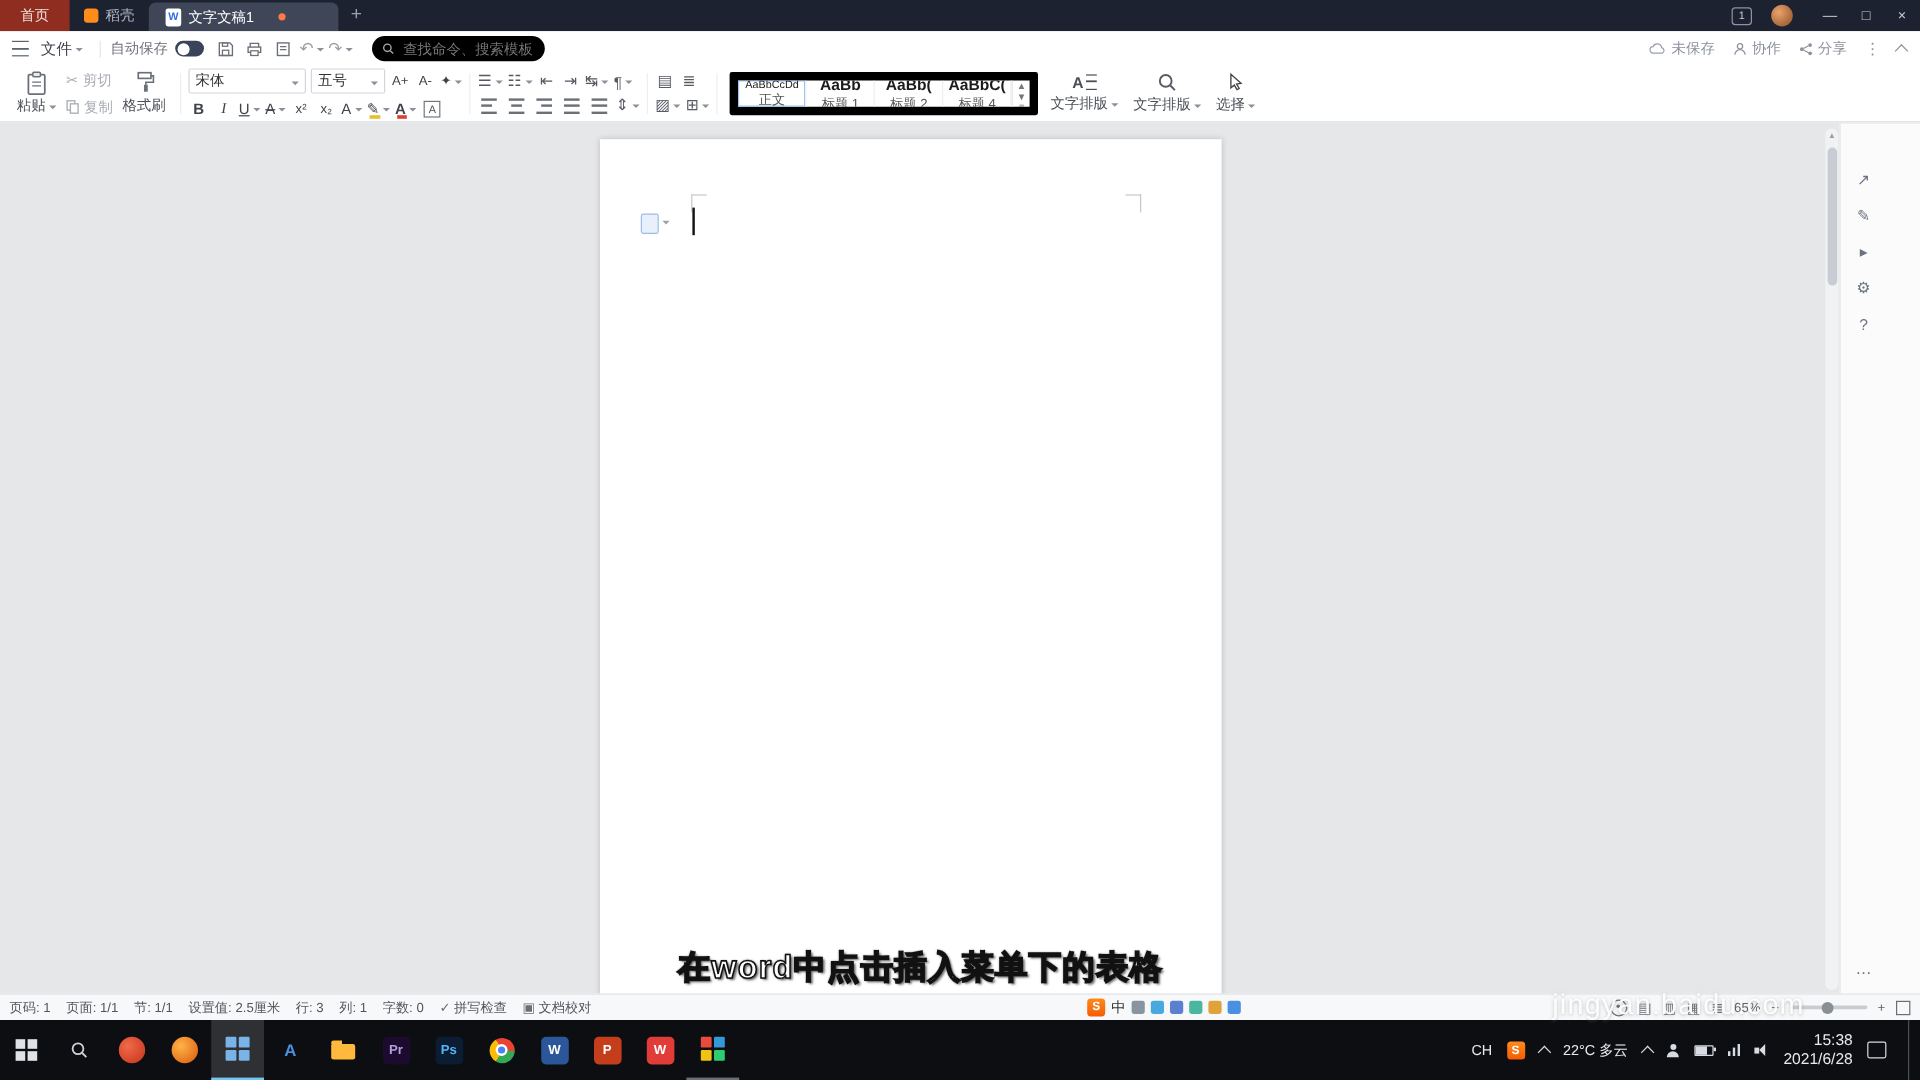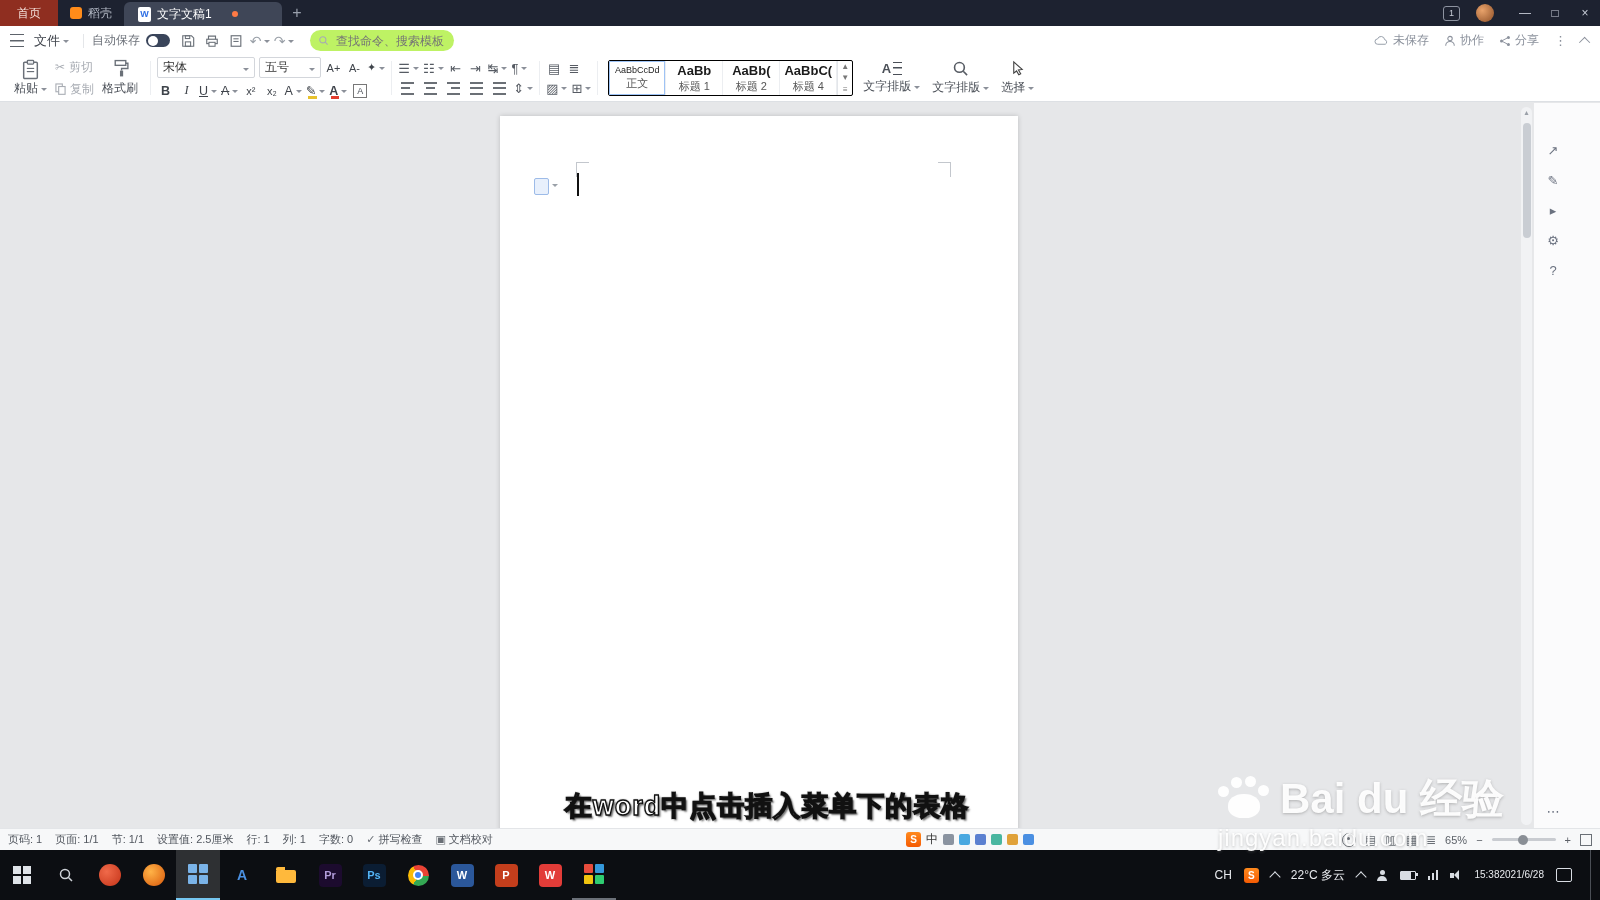--- a/index.html
+++ b/index.html
@@ -33,21 +33,21 @@
   .hamb{width:14px;height:11px;border-top:1.5px solid #5d636b;border-bottom:1.5px solid #5d636b;
         background:linear-gradient(#5d636b,#5d636b) center/100% 1.5px no-repeat;margin-right:10px}
   .mb-item{display:flex;align-items:center;margin-right:6px}
   .msep{width:1px;height:14px;background:#e4e6e9;margin:0 8px}
   .toggle{width:24px;height:13px;border-radius:7px;background:#39445a;position:relative;margin-left:6px}
   .toggle::after{content:"";position:absolute;left:1.5px;top:1.5px;width:10px;height:10px;border-radius:50%;background:#fff}
   .qicon{width:22px;height:20px;display:flex;align-items:center;justify-content:center;color:#6a7078;margin:0 1px}
   .mtabs{display:flex;align-items:center;margin-left:16px;gap:2px}
   .mtab{padding:3px 10px;border-radius:4px;color:#3c4148;white-space:nowrap}
   .mtab.active{background:#3873f5;color:#fff}
-  .search{margin-left:14px;width:128px;height:21px;border-radius:11px;background:#bef264;display:flex;
+  .search{margin-left:14px;width:128px;height:21px;border-radius:11px;background:#000000;display:flex;
           align-items:center;padding:0 8px;gap:5px}
   .search input{border:0;background:transparent;outline:0;width:100%;font-size:12px;color:#666;font-family:inherit}
   .mb-right{margin-left:auto;display:flex;align-items:center;gap:15px;color:#8b919c;font-size:12px}
   .mb-right .it{display:flex;align-items:center;gap:4px}
   .chev-up{width:7px;height:7px;border-left:1.5px solid #8b919c;border-top:1.5px solid #8b919c;transform:rotate(45deg) translateY(2px)}
 
   
   #ribbon{position:absolute;top:55px;left:0;right:0;height:47px;background:#fff;border-bottom:1px solid #dde0e4;
           display:flex;align-items:stretch;padding:2px 8px;box-sizing:border-box;color:#4a4f57}
   .vsep{width:1px;background:#eceef1;margin:4px 6px}
@@ -62,21 +62,21 @@
   .fi{min-width:17px;height:17px;display:flex;align-items:center;justify-content:center;font-size:12.5px;color:#3f444b}
   .fi.b{font-weight:700}.fi.i{font-style:italic;font-family:"Liberation Serif",serif}
   .fi.u{text-decoration:underline}.fi.strike{text-decoration:line-through}
   .colorbar{position:relative}
   .colorbar::before{content:"";position:absolute;left:2px;right:8px;bottom:0;height:3px;background:var(--c)}
   .boxa{border:1px solid #777;font-size:9px;min-width:12px;height:12px;display:flex;align-items:center;justify-content:center;margin-left:2px}
   .pi{min-width:16px;height:16px;display:flex;align-items:center;justify-content:center;font-size:13px;color:#565b63}
   .la{width:13px;height:9px;border-top:2px solid #6b7076;border-bottom:2px solid #6b7076;
       background:linear-gradient(#6b7076,#6b7076) left center/72% 2px no-repeat;margin:0 3px}
   .la.c{background-position:center}.la.r{background-position:right center}.la.j{background-size:100% 2px}
-  .styles{display:flex;border:1px solid #000000;border-radius:2px;margin:3px 4px;overflow:hidden;background:#fff}
+  .styles{display:flex;border:7px solid #000000;border-radius:2px;margin:3px 4px;overflow:hidden;background:#fff}
   .stylecard{width:52px;display:flex;flex-direction:column;align-items:center;justify-content:center;gap:1px;
              border-right:1px solid #eceef1;padding:1px 2px}
   .stylecard.sel{box-shadow:inset 0 0 0 1px #9ec3f5}
   .prev{font-size:13px;color:#1c1c1c;white-space:nowrap;font-weight:700}
   .prev.small{font-size:9px;font-weight:400}
   .nm{font-size:11px;color:#555}
   .gctl{width:14px;display:flex;flex-direction:column;border-left:1px solid #e3e6ea}
   .gctl div{flex:1;display:flex;align-items:center;justify-content:center;color:#777;font-size:8px}
   .tlicon{display:flex;align-items:center;gap:2px;font-weight:700;font-size:13px;color:#4a4f57}
   .lines3{width:9px;height:11px;border-top:1.5px solid #4a4f57;border-bottom:1.5px solid #4a4f57;
@@ -155,21 +155,21 @@
   .psn::before{content:"";position:absolute;left:3px;top:0;width:5px;height:5px;border-radius:50%;background:#d8dce2}
   .psn::after{content:"";position:absolute;left:0.5px;bottom:0;width:10px;height:5px;border-radius:5px 5px 0 0;background:#d8dce2}
   .bat{width:14px;height:7px;border:1px solid #d8dce2;border-radius:1px;position:relative;
        background:linear-gradient(to right,#d8dce2 0 70%,transparent 70%)}
   .bat::after{content:"";position:absolute;right:-3px;top:1.5px;width:2px;height:3px;background:#d8dce2}
   .bars{display:flex;align-items:flex-end;gap:1.5px}
   .bars i{width:2.5px;background:#d8dce2;display:block}
   .spk{position:relative;width:12px;height:11px}
   .spk::before{content:"";position:absolute;left:0;top:3px;width:4px;height:5px;background:#d8dce2}
   .spk::after{content:"";position:absolute;left:2px;top:0;border:5.5px solid transparent;border-right-color:#d8dce2;border-left-width:2px}
-  .timeblk{display:flex;flex-direction:row;align-items:flex-end;font-size:10px;line-height:1.25}
+  .timeblk{display:flex;flex-direction:column;align-items:flex-end;font-size:13px;line-height:1.25}
   .ntf{width:14px;height:12px;border:1.5px solid #d8dce2;border-radius:2px}
   .strip{width:5px;align-self:stretch;border-left:1px solid #4a4e55;margin-left:6px}
   svg{display:block}
 </style>
 </head>
 <body>
 
 <div id="titlebar">
   <div class="tab tab-home">
     <span>首页</span>
@@ -437,39 +437,29 @@
 <div id="sidebar">
   <span class="sicon" style="top:38px">↗</span>
   <span class="sicon" style="top:68px">✎</span>
   <span class="sicon" style="top:98px">▸</span>
   <span class="sicon" style="top:128px">⚙</span>
   <span class="sicon" style="top:158px">?</span>
   <span class="sicon" style="bottom:8px">⋯</span>
 </div>
 
 <div id="watermark">
-  <div class="brand">
-    <span class="paw">
-        <div class="pad"></div>
-        <div class="t1"></div>
-        <div class="t2"></div>
-        <div class="t3"></div>
-        <div class="t4"></div>
-      </span>
-    <span>Bai du 经验</span>
-  </div>
   <div class="wurl">jingyan.baidu.com</div>
 </div>
 
 <div id="statusbar">
   <span class="st-it">页码: 1</span>
   <span class="st-it">页面: 1/1</span>
   <span class="st-it">节: 1/1</span>
   <span class="st-it">设置值: 2.5厘米</span>
-  <span class="st-it">行: 1</span>
+  <span class="st-it">行: 3</span>
   <span class="st-it">列: 1</span>
   <span class="st-it">字数: 0</span>
   <span class="st-it">
     <span style="color:#6a6f76">✓</span>
     <span>拼写检查</span>
   </span>
   <span class="st-it">
     <span style="color:#6a6f76">▣</span>
     <span>文档校对</span>
   </span>

